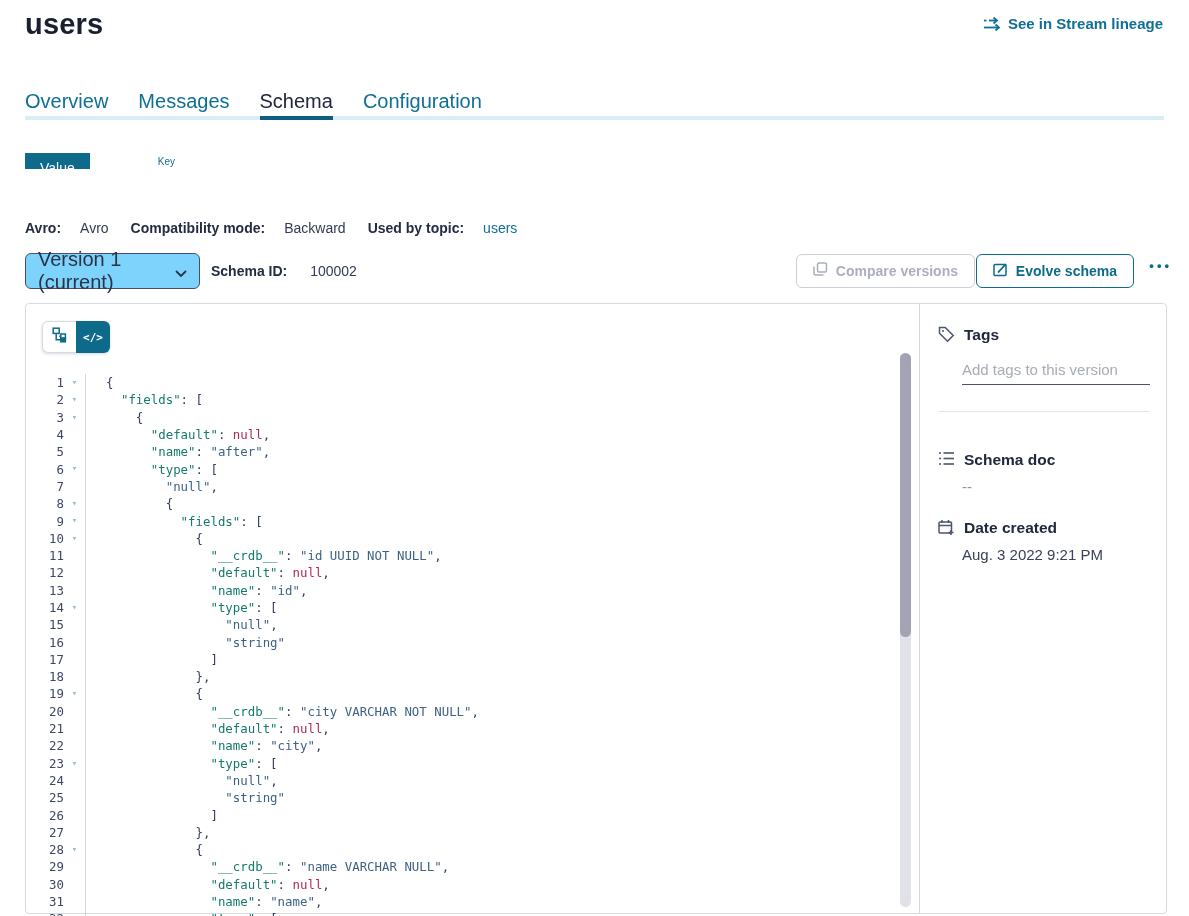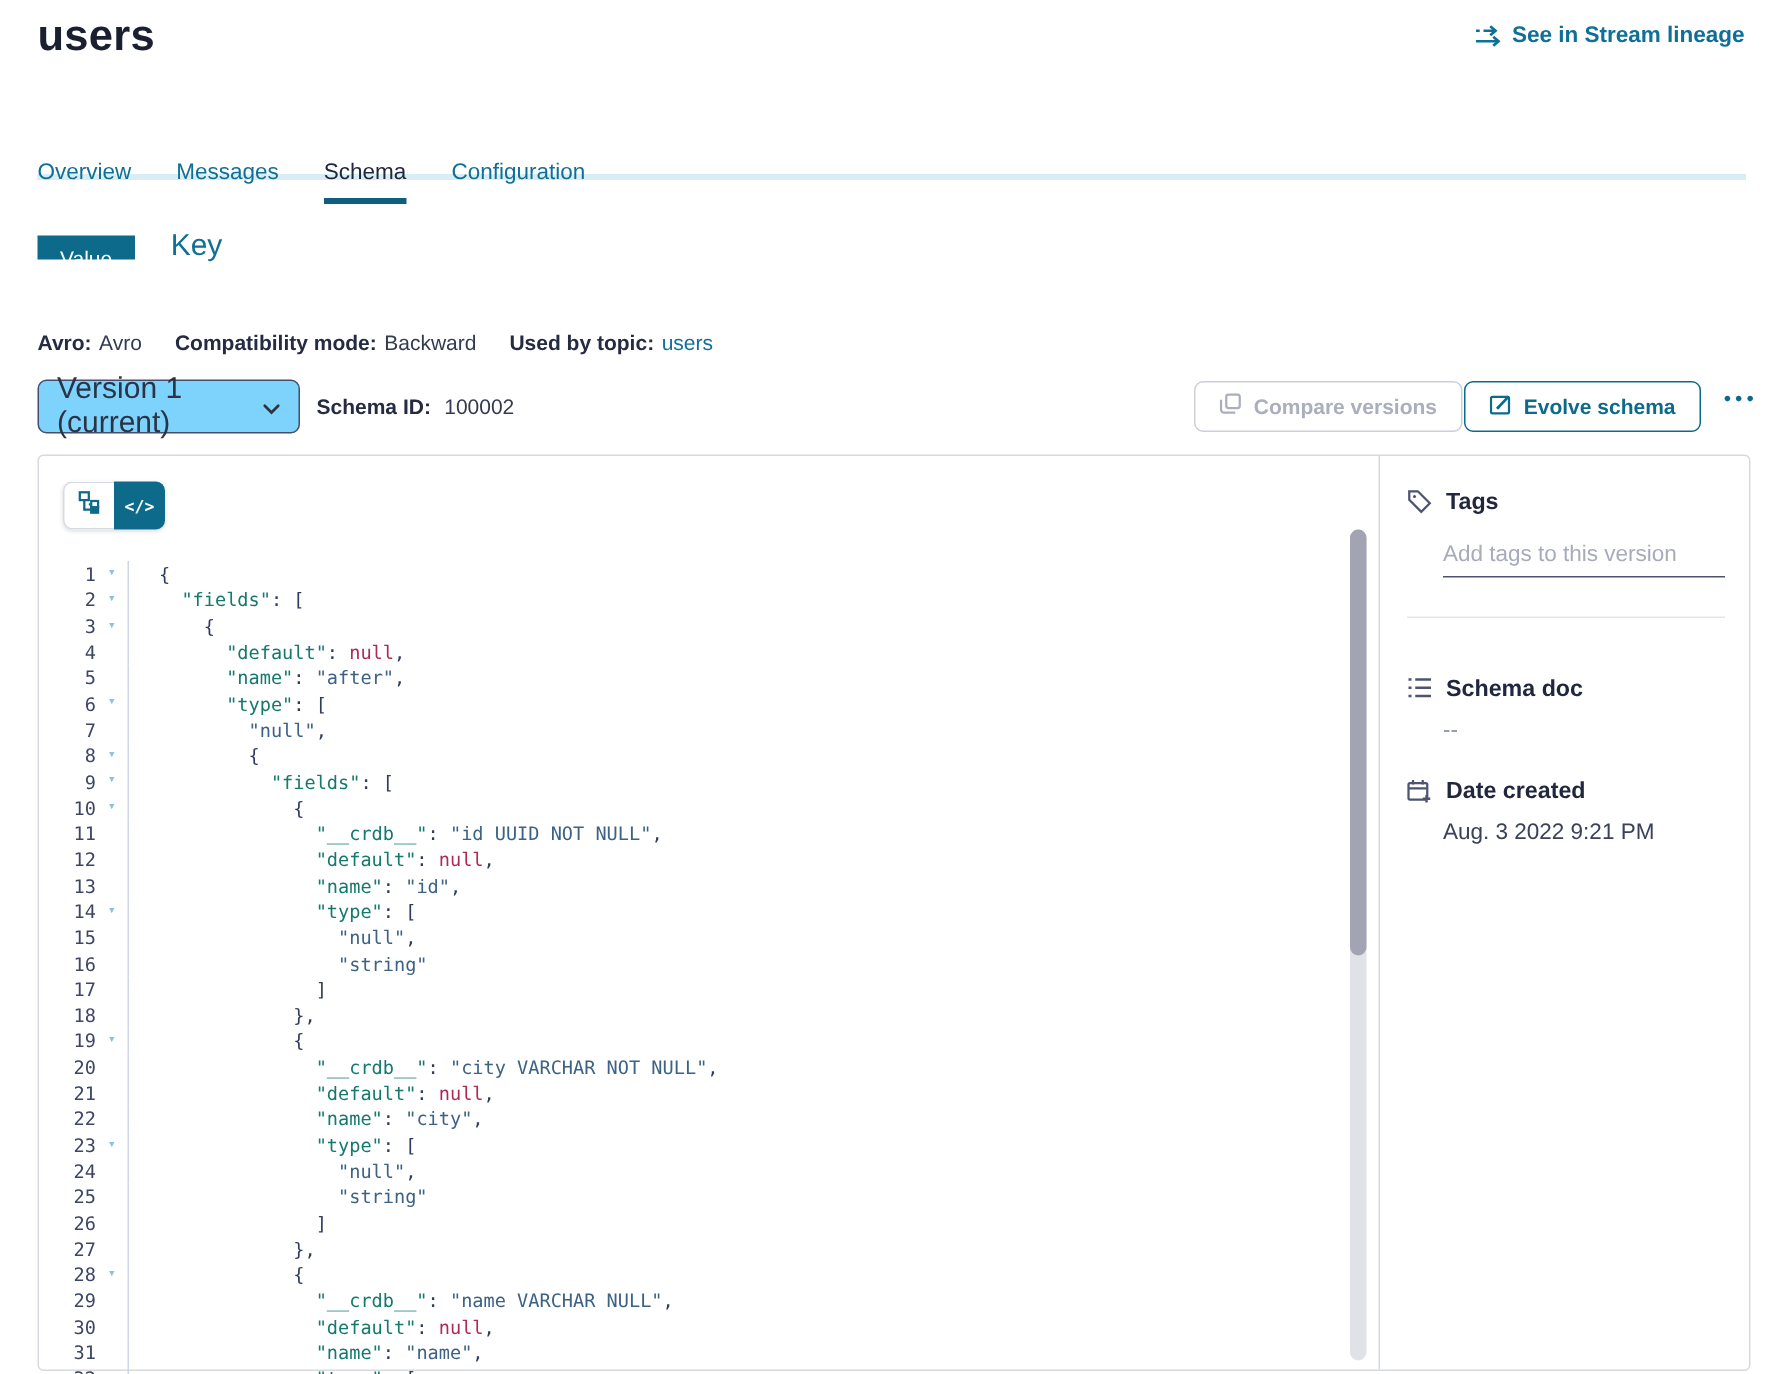--- a/index.html
+++ b/index.html
@@ -13,34 +13,34 @@
 
   
   .page-title { left:25px; top:8px; font-size:29px; font-weight:700; color:#1b2030; letter-spacing:.2px; }
   .lineage-link { right:26px; top:15px; display:flex; align-items:flex-end; gap:7px;
     color:var(--accent-link); font-size:15px; font-weight:700; cursor:pointer; }
   .lineage-link svg { display:block; }
 
   
   .tabs-track { left:25px; top:116px; width:1139px; height:4px; background:var(--light-teal); }
   .tabs { left:25px; top:90px; display:flex; gap:30px; height:30px; }
-  .tab { position:relative; font-size:15px; color:var(--accent-link); cursor:pointer; height:30px;margin-top:16px; }
+  .tab { position:relative; font-size:20px; color:var(--accent-link); cursor:pointer; height:30px; }
   .tab.active { color:#20273c; font-weight:400; }
   .tab.active::after { content:''; position:absolute; left:0; right:0; bottom:0; height:4px; background:var(--active-bar); }
 
   
   .vk-row { left:25px; top:153px; display:flex; align-items:center; gap:24px; }
   .btn-solid { background:var(--accent); color:#fff; font-size:14px; border:none; border-radius:0;
     padding:7px 15px; height:16px; cursor:pointer; font-family:inherit; }
-  .key-link { color:var(--accent-link); font-size:20px; cursor:pointer; }
+  .key-link { color:var(--accent-link); font-size:10px; cursor:pointer;margin-left:44px; }
 
   
   .meta-row { left:25px; top:220px; display:flex; gap:22px; font-size:14px; color:var(--body); }
   .meta-label { font-weight:700; color:#242b42; }
-  .meta-value { margin-left:5px; }
+  .meta-value { margin-left:19px; }
   .meta-value.link { color:var(--accent-link); cursor:pointer; }
 
   
   .version-select { left:25px; top:253px; width:175px; height:36px; border:1px solid #454e6e; border-radius:6px;
     display:flex; align-items:center; justify-content:space-between; padding:0 12px; font-size:20px; color:#2b3347; cursor:pointer; background:#7dd3fc; }
   .schema-id { left:211px; top:263px; font-size:14px; color:var(--body); }
   .btn-outline { height:34px; border-radius:6px; font-size:14px; font-weight:700; display:flex; align-items:center; gap:8px;
     padding:0 16px; background:#fff; cursor:pointer; font-family:inherit; }
   .btn-compare { right:214px; top:254px; border:1px solid #ccced8; color:#abaebd; cursor:default; }
   .btn-evolve { right:55px; top:254px; border:1px solid var(--accent); color:var(--accent); }

